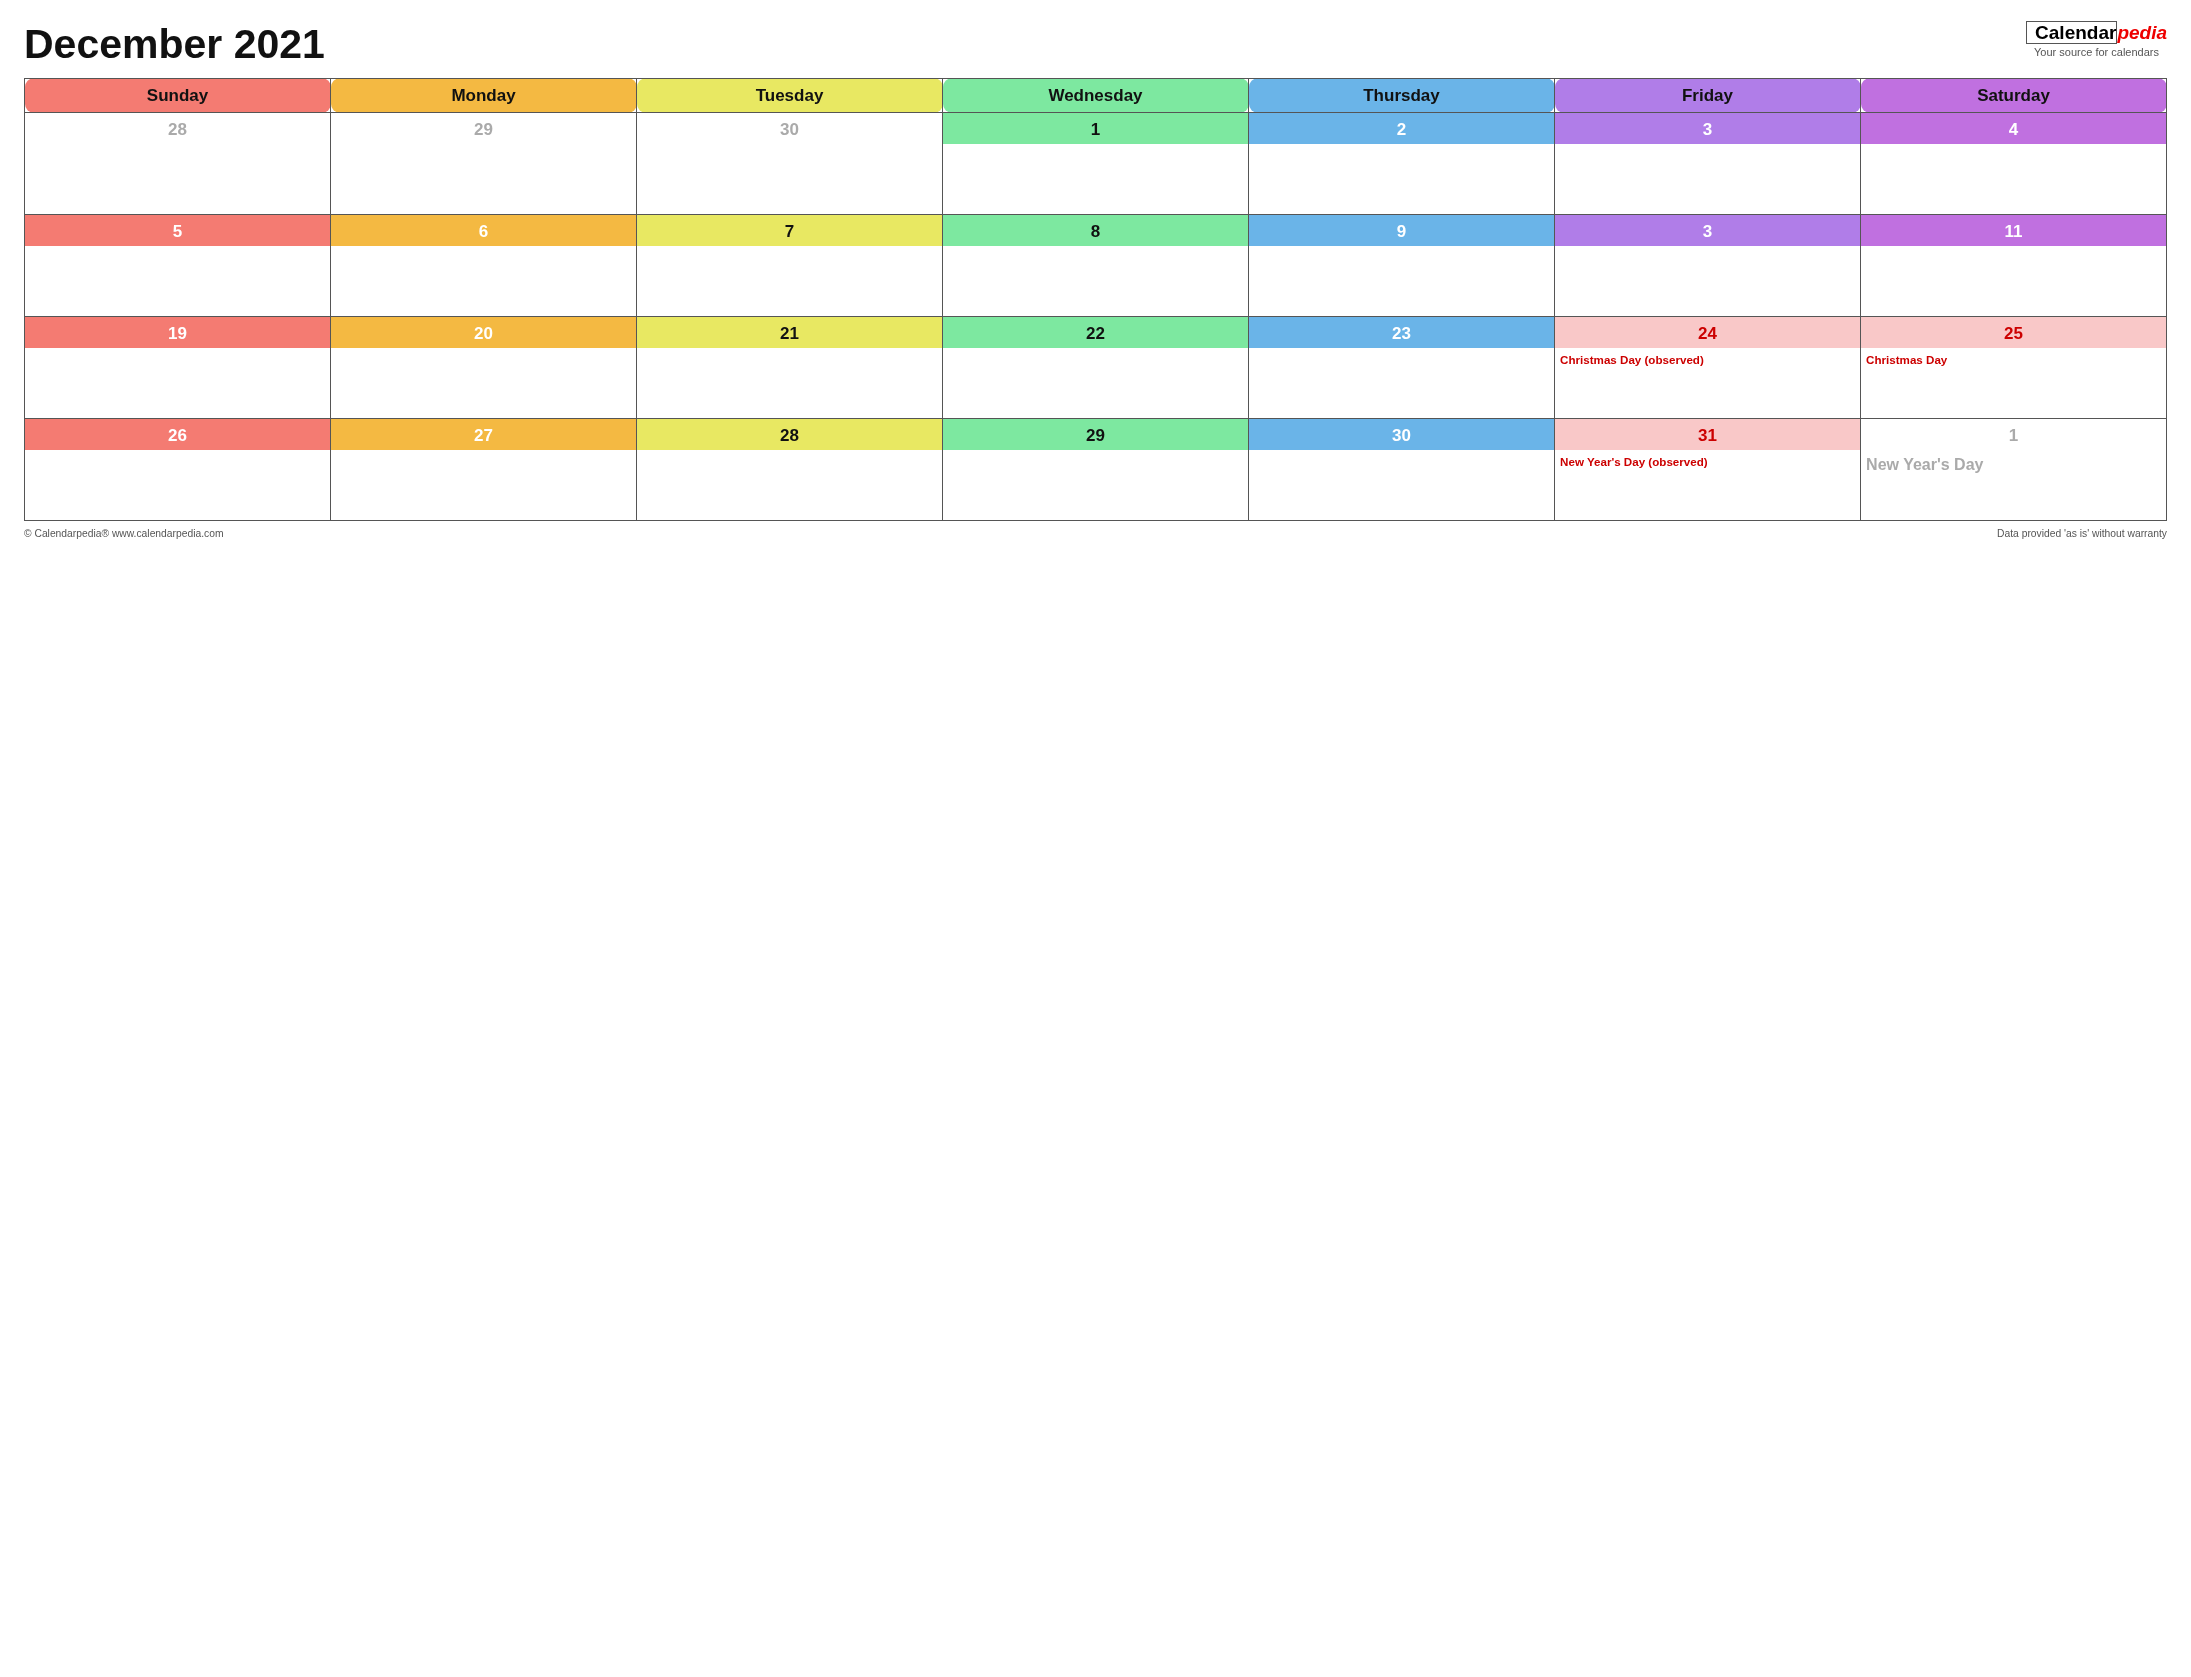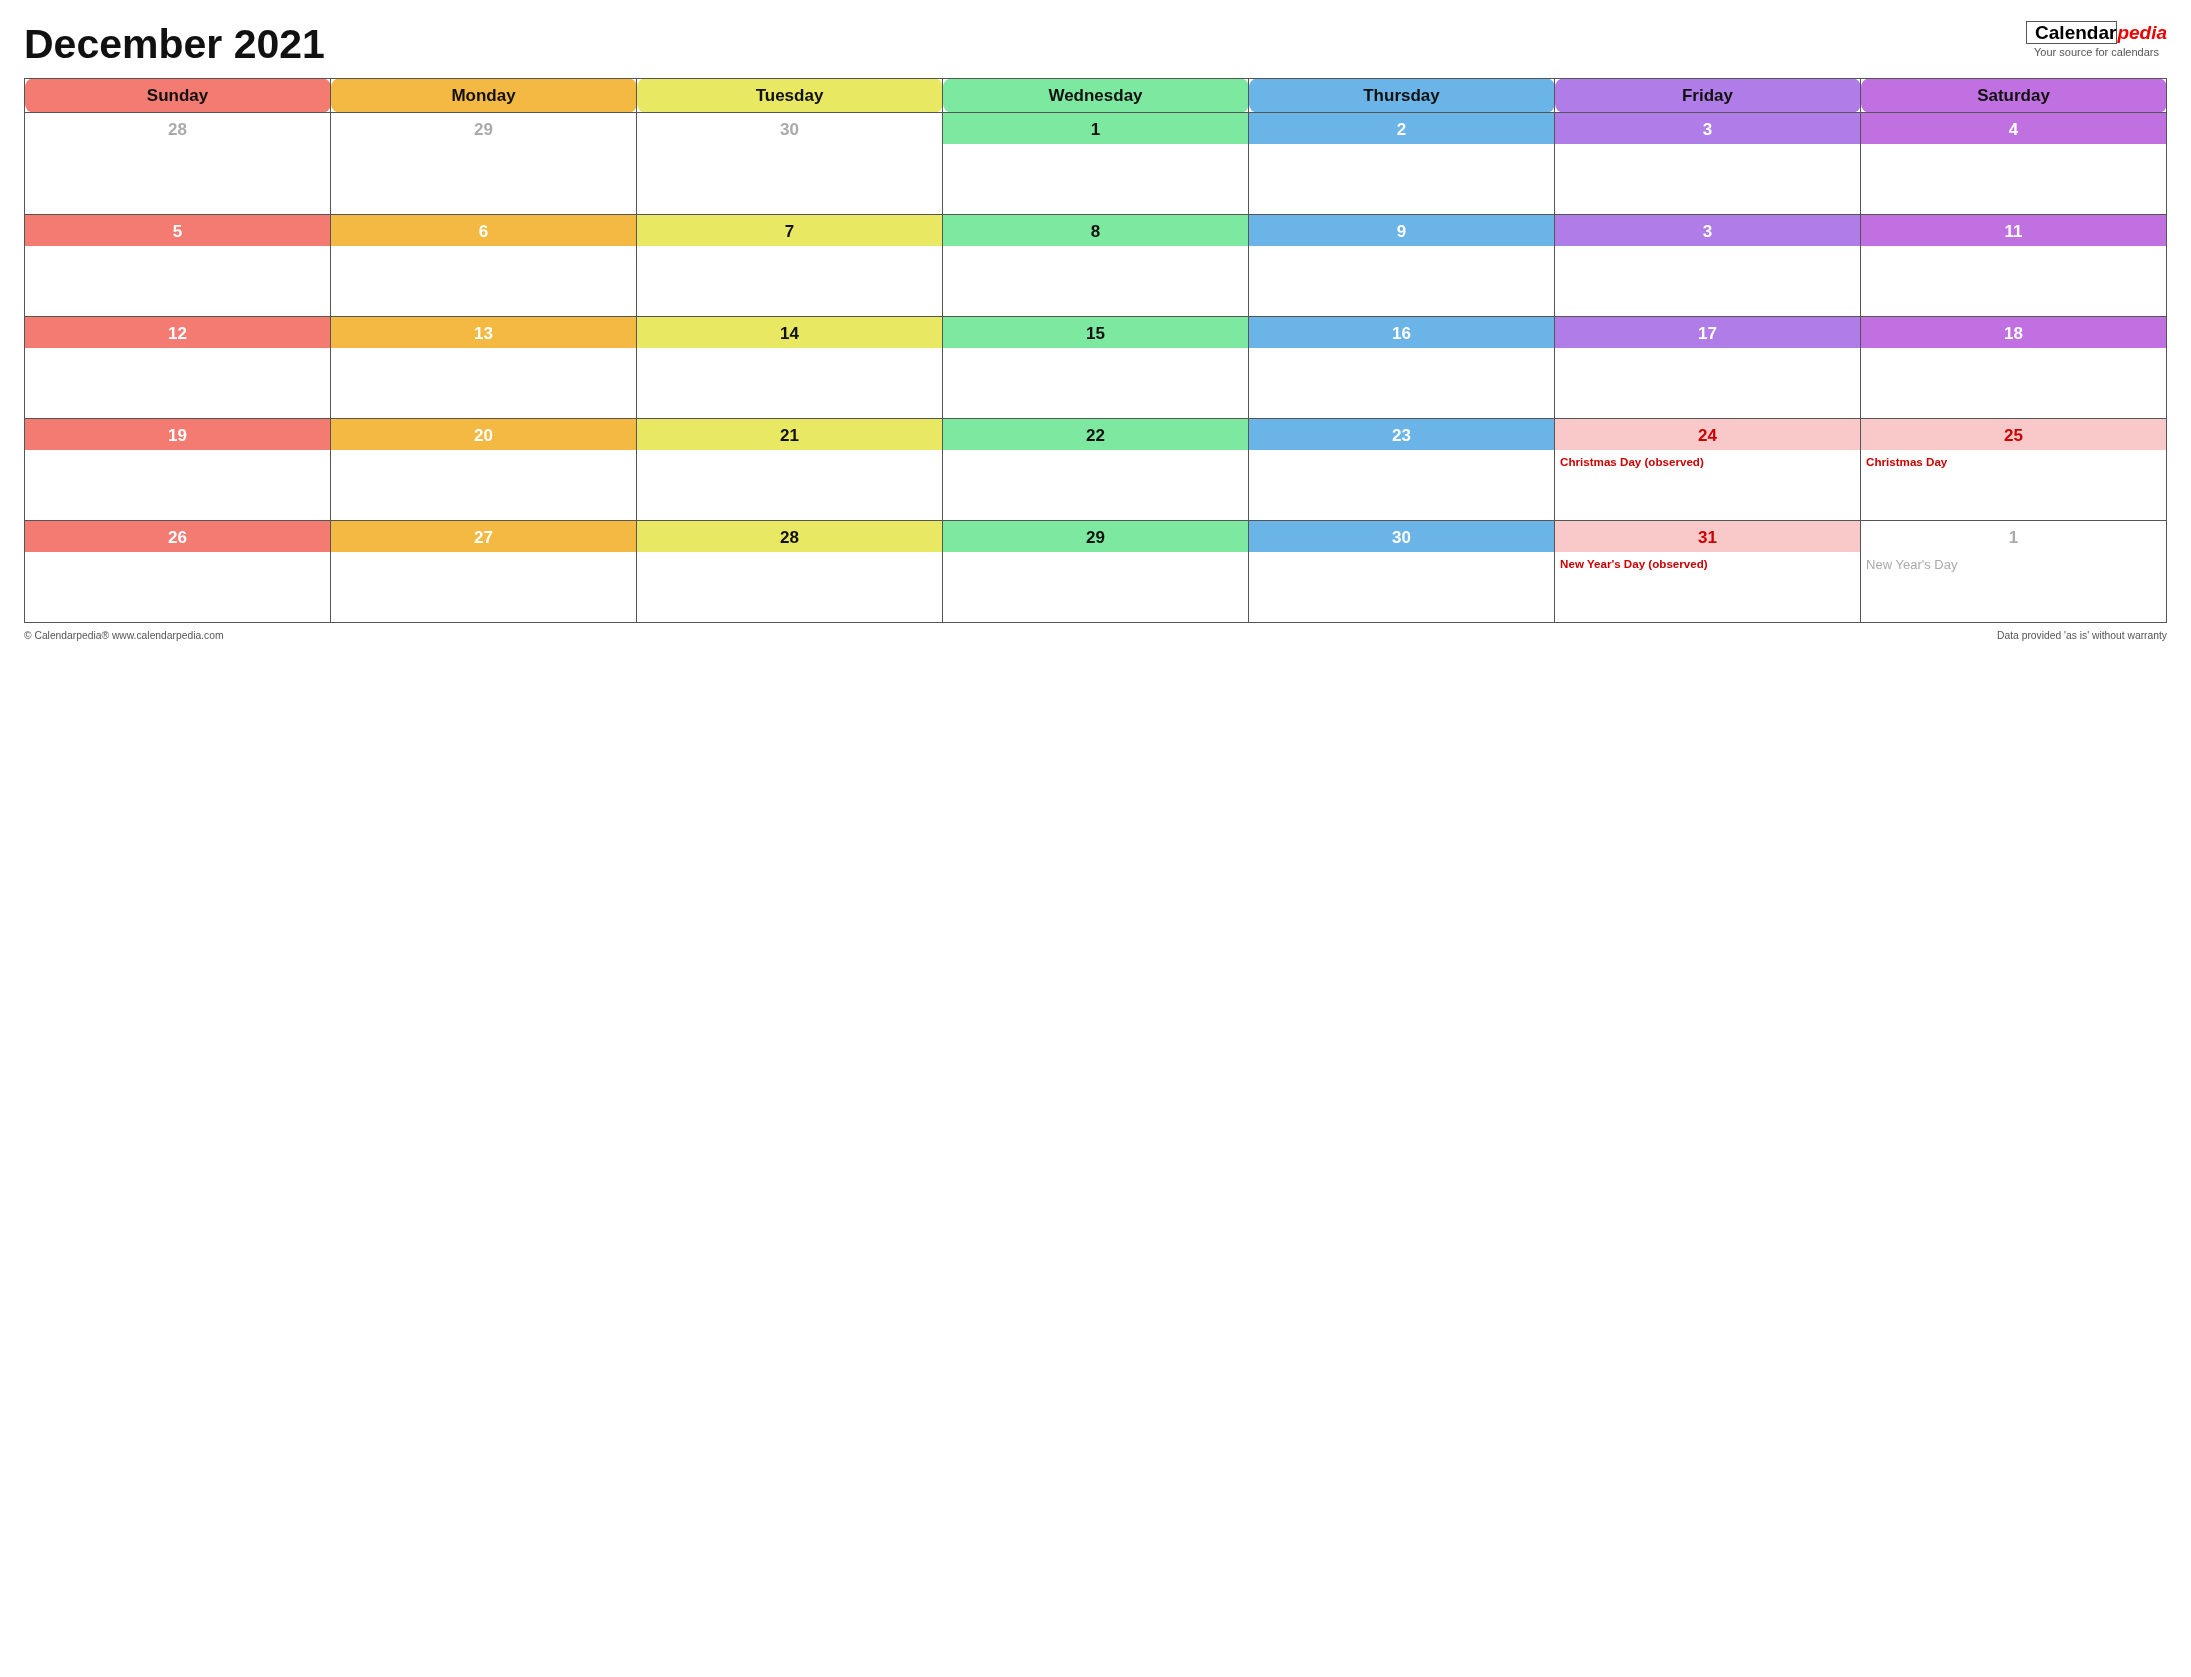--- a/index.html
+++ b/index.html
@@ -101,22 +101,22 @@
       padding: 3.4px 5.1px;
     }
     .holiday-text {
       color: #cc0000;
       font-size: 11.6px;
       font-weight: bold;
       line-height: 1.35;
     }
     .holiday-text-grey {
       color: #aaa;
-      font-size: 13px;
-      font-weight: normal;
+      font-size: 16px;
+      font-weight: bold;
       line-height: 1.35;
     }
 
     .footer {
       display: flex;
       justify-content: space-between;
       margin-top: 6.8px;
       font-size: 10.3px;
       color: #555;
     }
@@ -188,43 +188,20 @@
         </td>
         <td class="day-cell">
           <div class="day-number-row fri-num">3</div>
         </td>
         <td class="day-cell">
           <div class="day-number-row sat-num">11</div>
         </td>
       </tr>
       <tr>
         <td class="day-cell">
-          <div class="day-number-row sun-num">12</div>
-        </td>
-        <td class="day-cell">
-          <div class="day-number-row mon-num">13</div>
-        </td>
-        <td class="day-cell">
-          <div class="day-number-row tue-num">14</div>
-        </td>
-        <td class="day-cell">
-          <div class="day-number-row wed-num">15</div>
-        </td>
-        <td class="day-cell">
-          <div class="day-number-row thu-num">16</div>
-        </td>
-        <td class="day-cell">
-          <div class="day-number-row fri-num">17</div>
-        </td>
-        <td class="day-cell">
-          <div class="day-number-row sat-num">18</div>
-        </td>
-      </tr>
-      <tr>
-        <td class="day-cell">
           <div class="day-number-row sun-num">19</div>
         </td>
         <td class="day-cell">
           <div class="day-number-row mon-num">20</div>
         </td>
         <td class="day-cell">
           <div class="day-number-row tue-num">21</div>
         </td>
         <td class="day-cell">
           <div class="day-number-row wed-num">22</div>

